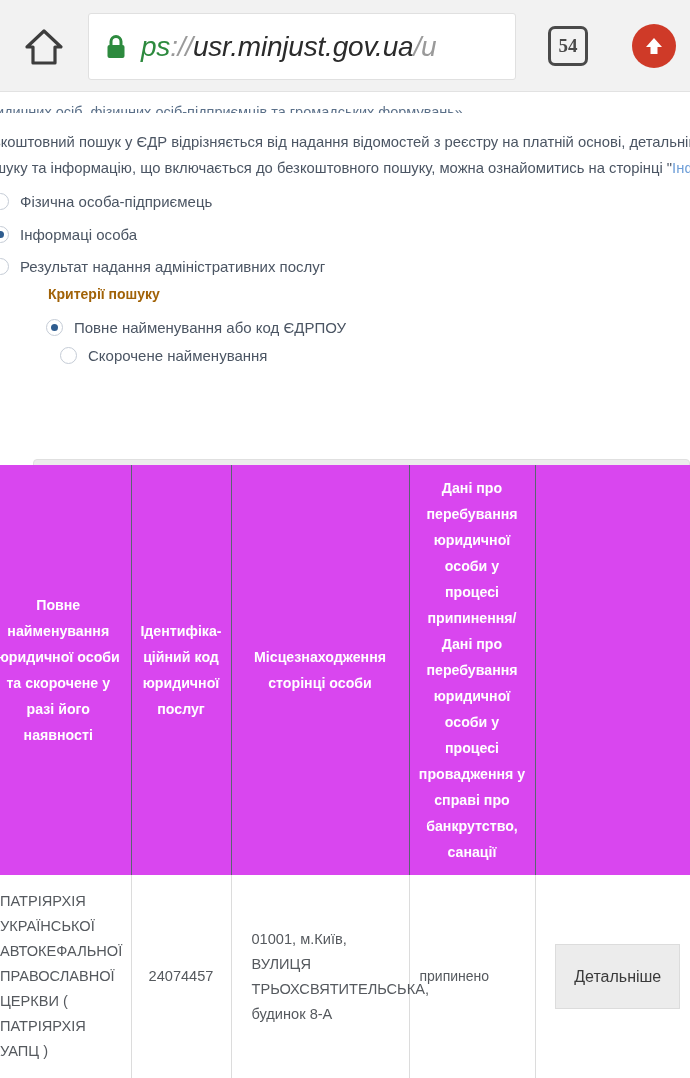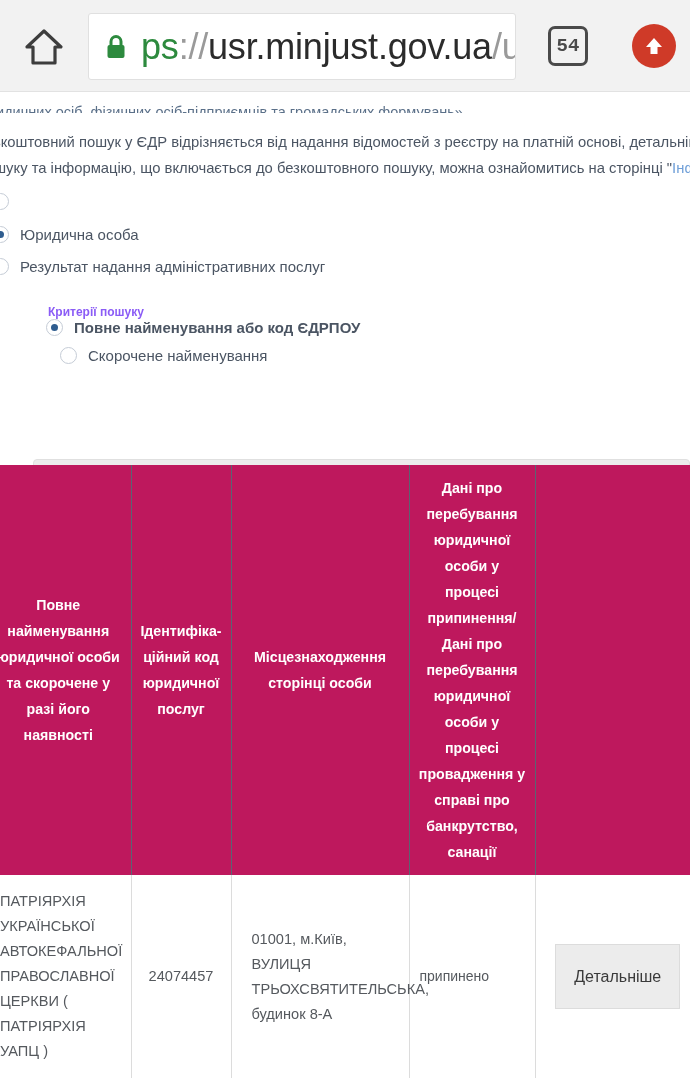--- a/index.html
+++ b/index.html
@@ -23,33 +23,34 @@
     display:flex; align-items:center; justify-content:center;
   }
   .urlbar {
     position:absolute; left:88px; top:13px; width:428px; height:67px;
     background:#fff; border:1px solid #e0e0e0; border-radius:3px;
     display:flex; align-items:center; padding:0 16px;
     overflow:hidden;
   }
   .lock-icon { flex:0 0 auto; margin-right:14px; display:flex; align-items:center; }
   .urltext {
-    font-size:36px; color:#333; white-space:nowrap;
+    font-size:28px; color:#333; white-space:nowrap;
     letter-spacing:-0.2px;
+    font-style:italic;
   }
   .urltext .scheme { color:#2d8a3e; }
   .urltext .slashes { color:#9a9a9a; }
   .urltext .host { color:#2b2b2b; }
   .urltext .path { color:#9a9a9a; }
   .tabcount {
     position:absolute; left:548px; top:26px; width:40px; height:40px;
     border:3px solid #4a4a4a; border-radius:7px;
     display:flex; align-items:center; justify-content:center;
     font-size:19px; font-weight:bold; color:#4a4a4a;
-    font-family:Liberation Mono, monospace;
+    font-family:Liberation Serif, serif;
   }
   .uparrow-btn {
     position:absolute; left:632px; top:24px; width:44px; height:44px;
     border-radius:50%; background:#cf3a28;
     display:flex; align-items:center; justify-content:center;
   }
 
   
   .content { position:absolute; left:0; top:92px; width:690px; height:986px; background:#fff; }
 
@@ -77,24 +78,24 @@
   }
   .radio.checked::after {
     content:""; position:absolute; left:4px; top:4px;
     width:7px; height:7px; border-radius:50%; background:#2f5d8f;
   }
   .r1 { left:-8px; top:101px; }
   .r2 { left:-8px; top:134px; }
   .r3 { left:-8px; top:166px; }
 
   .crit-title {
-    position:absolute; left:48px; top:213px;
-    font-size:12px; font-weight:bold; color:#8b5cf6;
-  }
-  .r4 { left:46px; top:227px;font-weight:bold; }
+    position:absolute; left:48px; top:194px;
+    font-size:14px; font-weight:bold; color:#a16207;
+  }
+  .r4 { left:46px; top:227px; }
   .r5 { left:60px; top:255px; }
 
   
   .opf-label {
     position:absolute; left:-11px; top:383px;
     font-size:15px; font-weight:bold; color:#3c4857;
   }
   .opf-select {
     position:absolute; left:33px; top:367px; width:657px; height:37px;
     background:#ececec; border:1px solid #e0e0e0; border-radius:4px;
@@ -120,21 +121,21 @@
     position:absolute; left:589px; top:419px; width:100px; height:42px;
     background:#f0f0f0; border:1px solid #d3d3d3;
     font-size:16px; color:#3a3a3a;
     display:flex; align-items:center; justify-content:center;
   }
 
   
   .tbl { position:absolute; left:-14px; top:373px; width:714px; }
   table { border-collapse:collapse; width:714px; table-layout:fixed; }
   thead th {
-    background:#be185d; color:#ffffff;
+    background:#d946ef; color:#ffffff;
     font-size:14.2px; font-weight:bold; line-height:26px;
     text-align:center; vertical-align:middle;
     padding:10px 8px; border-right:1px solid #5a6472;
     height:400px;
   }
   thead th:last-child { border-right:none; }
   tbody td {
     background:#fff; color:#55595e; font-size:14.6px; line-height:25px;
     vertical-align:middle; padding:14px 10px;
     border-right:1px solid #dcdcdc;
@@ -188,24 +189,25 @@
 
     <div class="intro-cut">ридичних осіб, фізичних осіб-підприємців та громадських формувань».</div>
 
     <div class="para">
       <div>езкоштовний пошук у ЄДР відрізняється від надання відомостей з реєстру на платній основі, детальніше про к</div>
       <div><span>ошуку та інформацію, що включається до безкоштовного пошуку, можна ознайомитись на сторінці "</span><span class="lnk">Інформаці</span></div>
     </div>
 
     <div class="radio-row r1">
       <span class="radio"></span>
+      <span>Фізична особа-підприємець</span>
     </div>
     <div class="radio-row r2">
       <span class="radio checked"></span>
-      <span>Юридична особа</span>
+      <span>Інформаці особа</span>
     </div>
     <div class="radio-row r3">
       <span class="radio"></span>
       <span>Результат надання адміністративних послуг</span>
     </div>
 
     <div class="crit-title">Критерії пошуку</div>
 
     <div class="radio-row r4">
       <span class="radio checked"></span>

